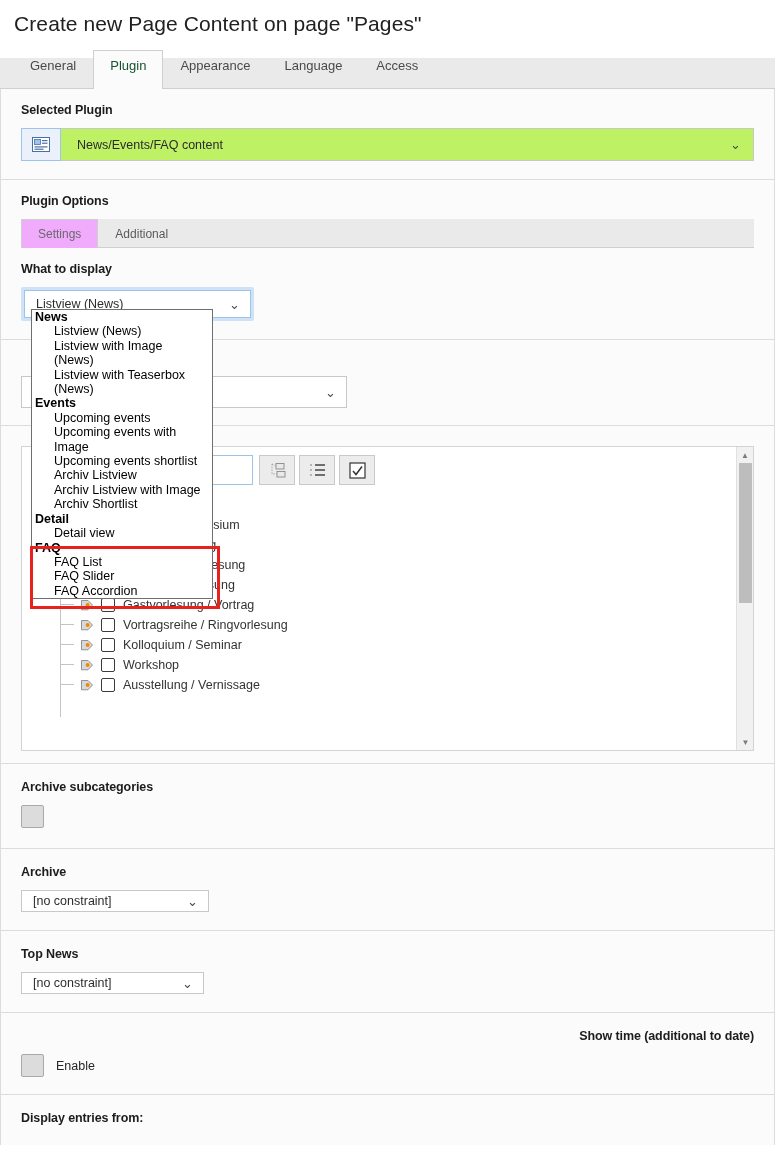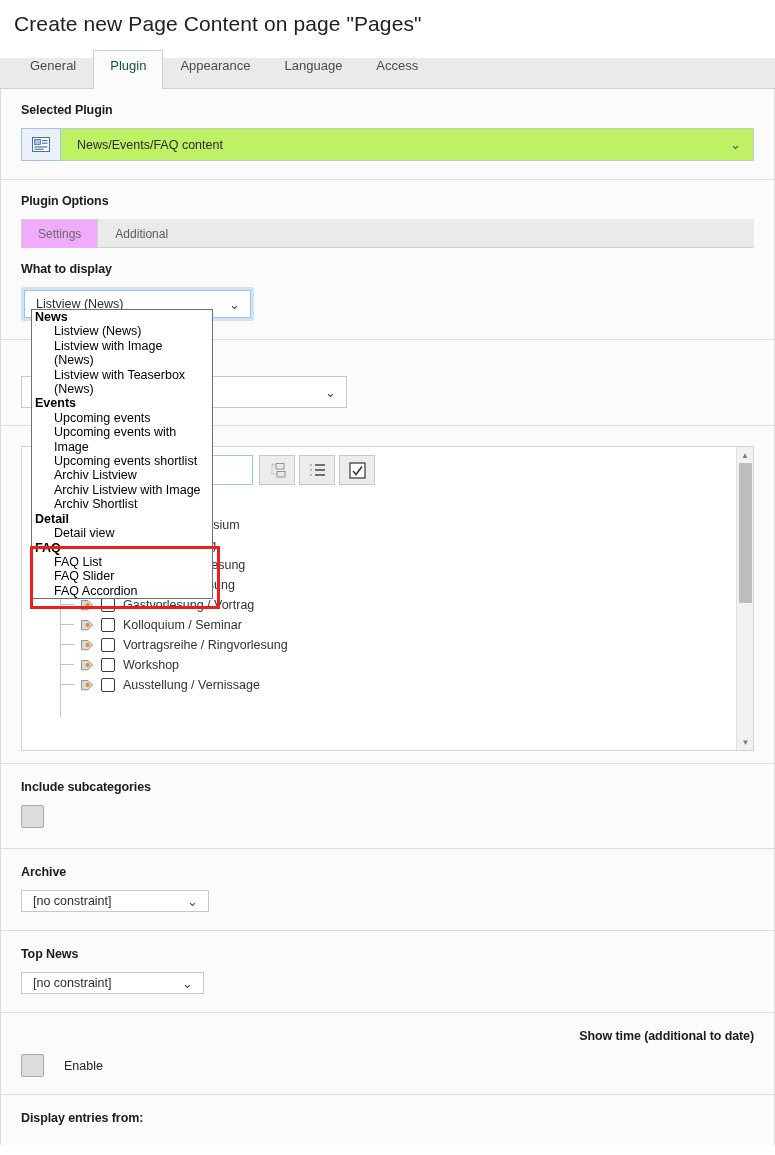--- a/index.html
+++ b/index.html
@@ -295,21 +295,21 @@
   
   .sq-check {
     width: 23px; height: 23px;
     border: 1px solid #a9a9a9;
     background: #dcdcdc;
     border-radius: 2px;
     cursor: pointer;
     display: inline-block;
     vertical-align: middle;
   }
-  .check-inline { display: flex; align-items: center; gap: 20px; }
+  .check-inline { display: flex; align-items: center; gap: 12px; }
   .check-inline .cl { font-size: 12.5px; color: #262626; }
 </style>
 </head>
 <body>
 
 <div class="page">
 
   <div class="page-title">Create new Page Content on page "Pages"</div>
 
   <div class="tabbar">
@@ -471,32 +471,32 @@
           </div>
           <div class="trow">
             <span class="tguide"></span>
             <span class="tag-ico">
               <svg width="14" height="13" viewBox="0 0 14 13">
                 <path d="M1.5 1.5 H8 L12.5 6 L8 10.8 L1.5 10.8 Z" fill="#d9d9d9" stroke="#8a8a8a" stroke-width="0.9"></path>
                 <circle cx="7.6" cy="6.1" r="2" fill="#f08a00"></circle>
               </svg>
             </span>
             <span class="cb"></span>
+            <span>Vortragsreihe / Ringvorlesung</span>
+          </div>
+          <div class="trow">
+            <span class="tguide"></span>
+            <span class="tag-ico">
+              <svg width="14" height="13" viewBox="0 0 14 13">
+                <path d="M1.5 1.5 H8 L12.5 6 L8 10.8 L1.5 10.8 Z" fill="#d9d9d9" stroke="#8a8a8a" stroke-width="0.9"></path>
+                <circle cx="7.6" cy="6.1" r="2" fill="#f08a00"></circle>
+              </svg>
+            </span>
+            <span class="cb"></span>
             <span>Kolloquium / Seminar</span>
-          </div>
-          <div class="trow">
-            <span class="tguide"></span>
-            <span class="tag-ico">
-              <svg width="14" height="13" viewBox="0 0 14 13">
-                <path d="M1.5 1.5 H8 L12.5 6 L8 10.8 L1.5 10.8 Z" fill="#d9d9d9" stroke="#8a8a8a" stroke-width="0.9"></path>
-                <circle cx="7.6" cy="6.1" r="2" fill="#f08a00"></circle>
-              </svg>
-            </span>
-            <span class="cb"></span>
-            <span>Vortragsreihe / Ringvorlesung</span>
           </div>
           <div class="trow">
             <span class="tguide"></span>
             <span class="tag-ico">
               <svg width="14" height="13" viewBox="0 0 14 13">
                 <path d="M1.5 1.5 H8 L12.5 6 L8 10.8 L1.5 10.8 Z" fill="#d9d9d9" stroke="#8a8a8a" stroke-width="0.9"></path>
                 <circle cx="7.6" cy="6.1" r="2" fill="#f08a00"></circle>
               </svg>
             </span>
             <span class="cb"></span>
@@ -518,21 +518,21 @@
         <div class="vscroll">
           <div class="vs-arrow">▲</div>
           <div class="vs-thumb"></div>
           <div class="vs-arrow bottom">▼</div>
         </div>
 
       </div>
     </div>
 
     <div class="section" style="padding:16px 20px 20px 20px;">
-      <div class="field-label">Include subcategories</div>
+      <div class="field-label">Archive subcategories</div>
       <span class="sq-check"></span>
     </div>
 
     <div class="section" style="padding:16px 20px 18px 20px;">
       <div class="field-label">Archive</div>
       <div class="sel" style="width:188px;">
         <span>[no constraint]</span>
         <span class="chev">⌄</span>
       </div>
     </div>

